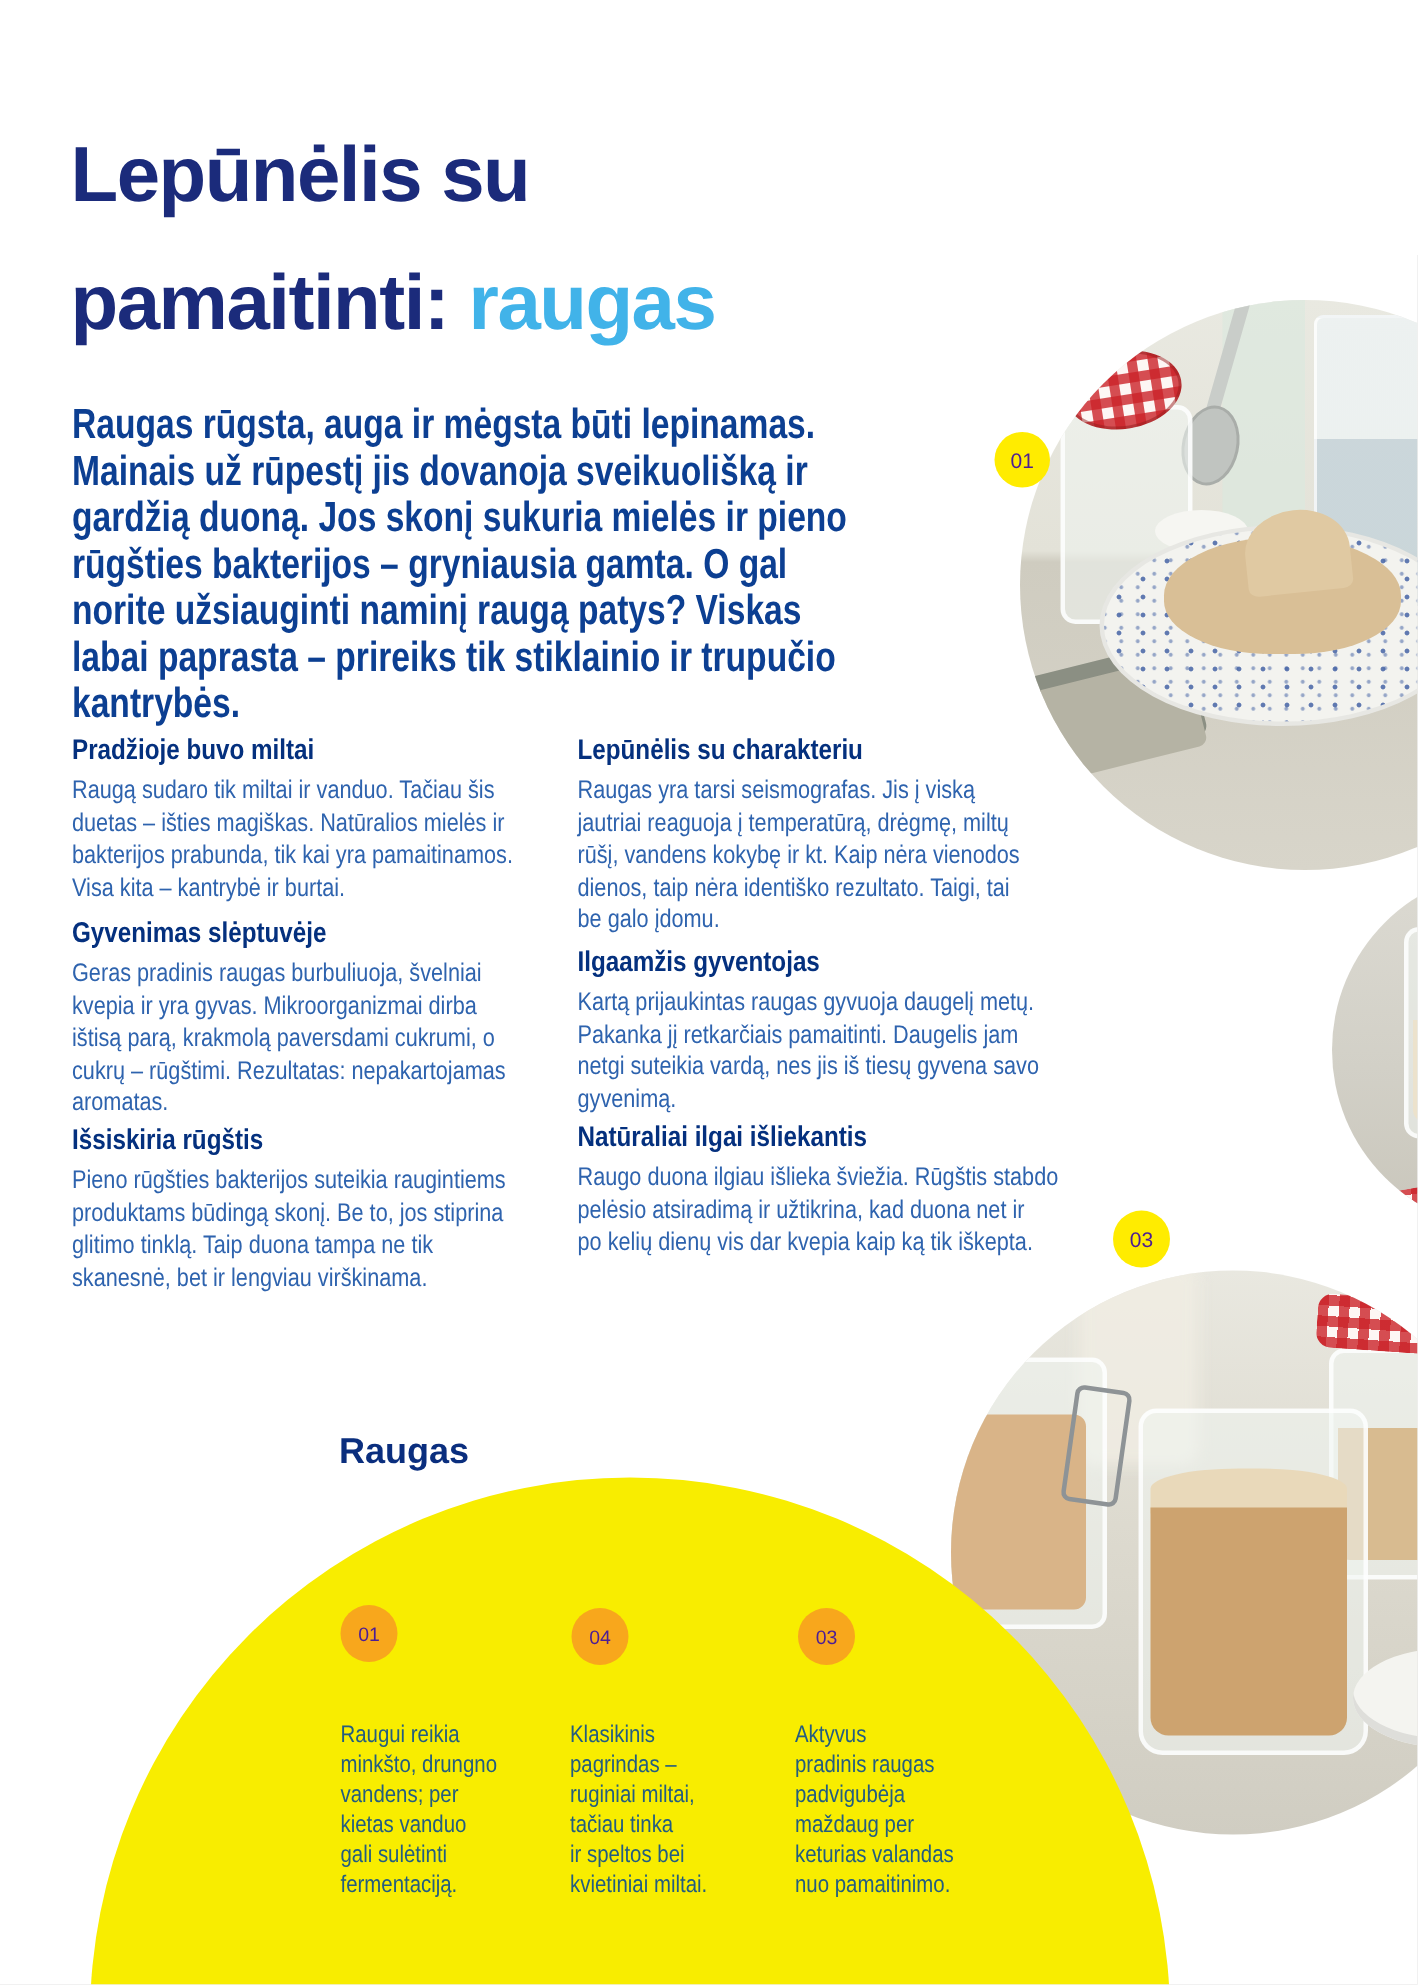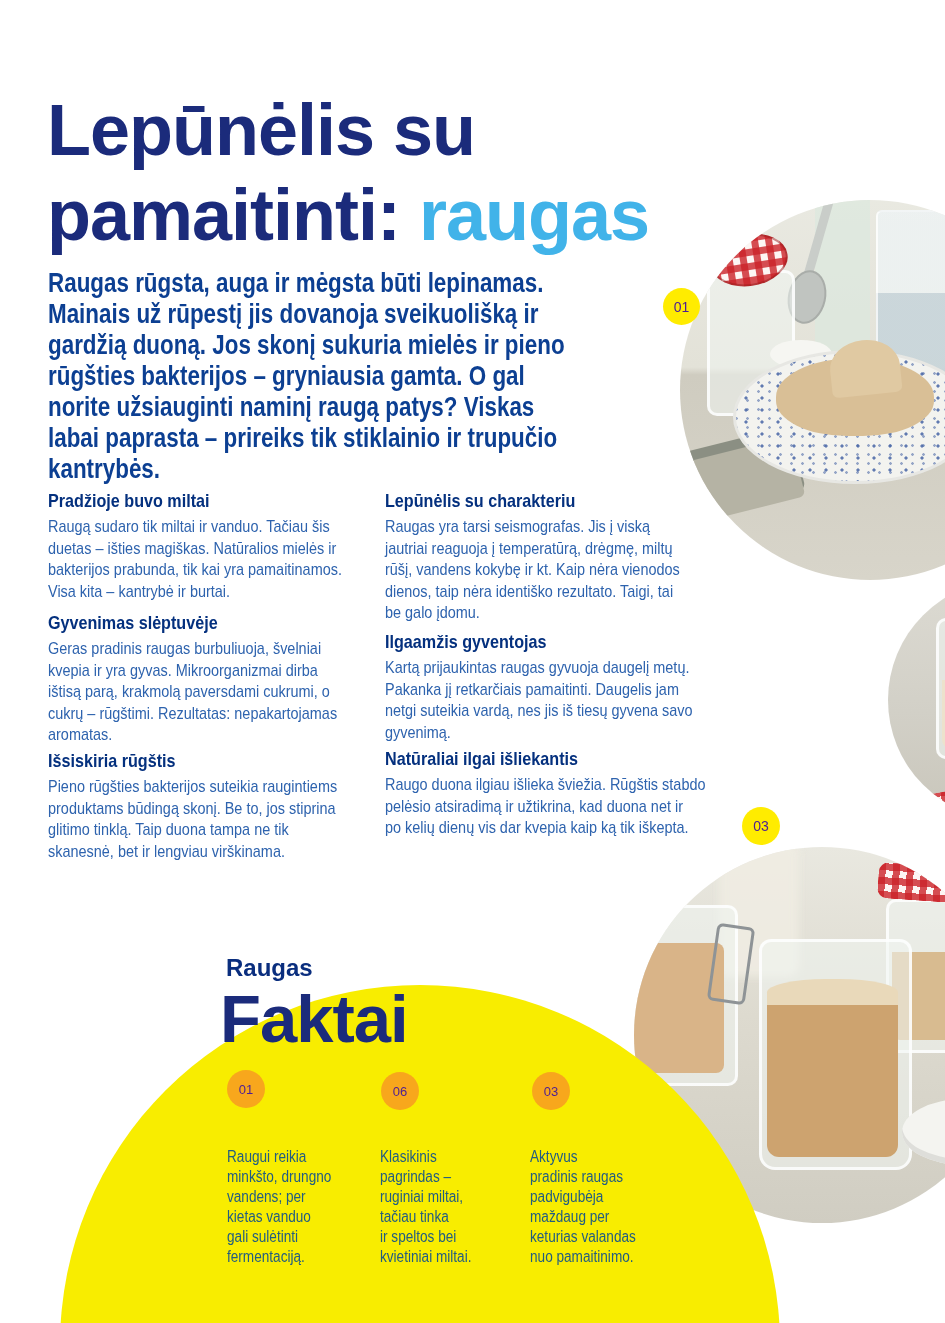--- a/index.html
+++ b/index.html
@@ -9,21 +9,21 @@
     font-family:"Liberation Sans","DejaVu Sans",sans-serif;
   }
   
   .preline { white-space:pre-line; }
   .cond { transform:scaleX(.85); transform-origin:0 0; }
   .cond80 { transform:scaleX(.8); transform-origin:0 0; }
 
   
   .title {
     position:absolute; left:47px; top:40px; z-index:3;
-    font-size:72px; line-height:85px; font-weight:bold;
+    font-size:52px; line-height:85px; font-weight:bold;
     color:#1b2b7b; letter-spacing:-1px;
   }
   .title .accent { color:#41b3e9; }
 
   
   .intro {
     position:absolute; left:48px; top:239px; width:760px; z-index:3;
     font-size:28px; line-height:31px; font-weight:bold; color:#0c3f92;
   }
 
@@ -226,24 +226,23 @@
 gyvenimą.</p>
   </div>
   <div class="sec sec-r3 cond">
     <h3>Natūraliai ilgai išliekantis</h3>
     <p class="preline">Raugo duona ilgiau išlieka šviežia. Rūgštis stabdo
 pelėsio atsiradimą ir užtikrina, kad duona net ir
 po kelių dienų vis dar kvepia kaip ką tik iškepta.</p>
   </div>
 
   <div class="facts-kicker">Raugas</div>
-  <div class="facts-heading">Faktai</div>
 
   <div class="badge fact-badge fact-badge-1">01</div>
-  <div class="badge fact-badge fact-badge-2">06</div>
+  <div class="badge fact-badge fact-badge-2">04</div>
   <div class="badge fact-badge fact-badge-3">03</div>
 
   <p class="fact-text fact-text-1 preline cond">Raugui reikia
 minkšto, drungno
 vandens; per
 kietas vanduo
 gali sulėtinti
 fermentaciją.</p>
   <p class="fact-text fact-text-2 preline cond">Klasikinis
 pagrindas –

